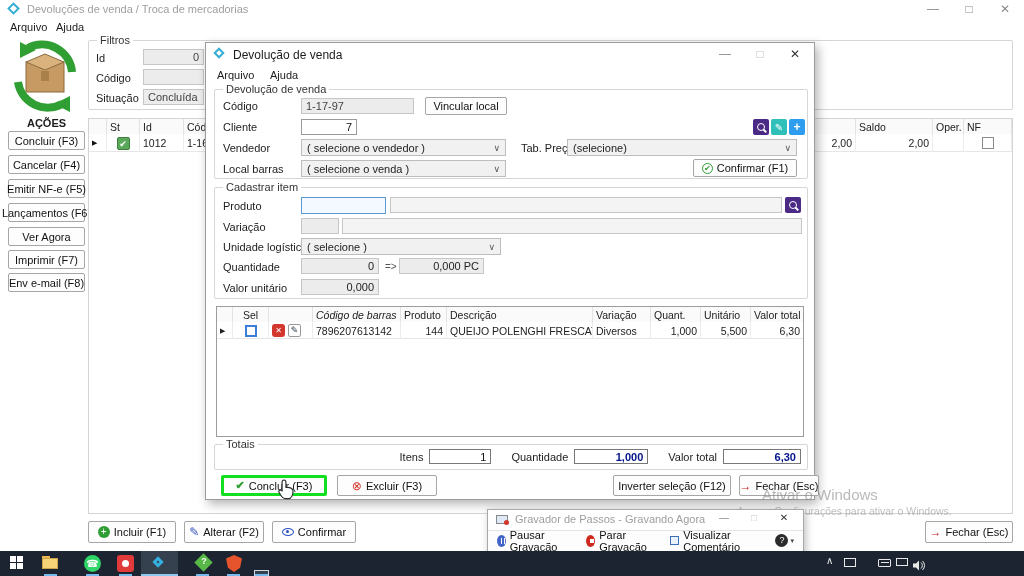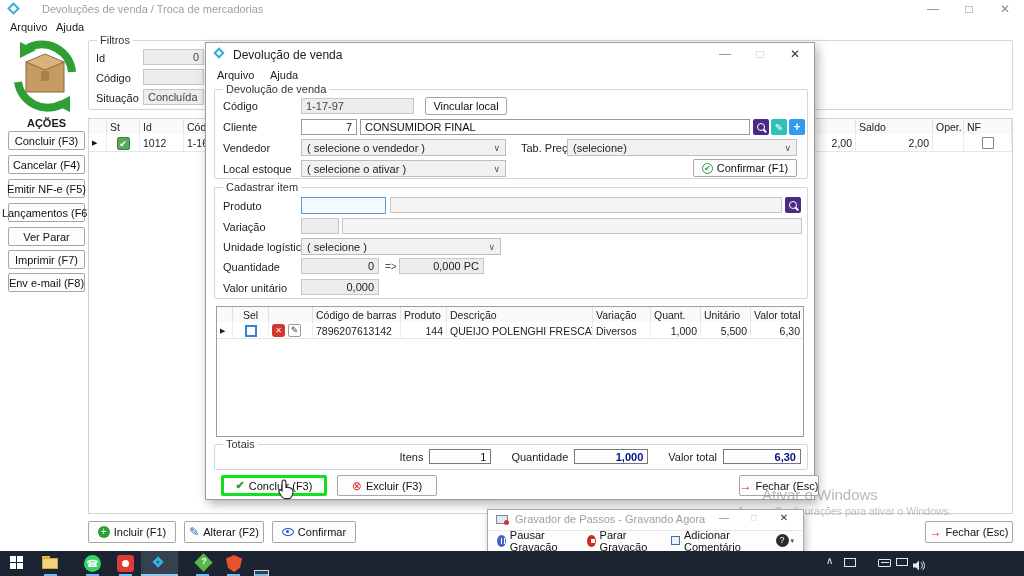--- a/index.html
+++ b/index.html
@@ -39,21 +39,21 @@
 </style>
 </head>
 <body>
 
 <div id="screen">
 
   <div class="abs" style="left:0;top:0;width:1024px;height:551px;background:#fff;">
 
     <div class="abs" style="left:0;top:0;width:1024px;height:18px;background:#fff;">
       <div class="abs" style="left:9px;top:4px;width:9px;height:9px;border:2px solid #35aed4;transform:rotate(45deg);"></div>
-      <div class="lbl gray-lbl" style="left:42px;top:3px;">Devoluções de venda / Troca de mercadorias</div>
+      <div class="lbl gray-lbl" style="left:27px;top:3px;">Devoluções de venda / Troca de mercadorias</div>
       <div class="caption" style="left:922px;top:2px;">—</div>
       <div class="caption" style="left:958px;top:2px;">□</div>
       <div class="caption" style="left:994px;top:2px;">✕</div>
     </div>
 
     <div class="menu-item" style="left:10px;top:21px;">Arquivo</div>
     <div class="menu-item" style="left:56px;top:21px;">Ajuda</div>
 
     <div class="abs" style="left:6px;top:38px;">
       <svg width="78" height="76" viewBox="0 0 78 76">
@@ -84,21 +84,21 @@
     <div class="btn" style="left:8px;top:155px;width:77px;height:19px;">
         <span>Cancelar (F4)</span>
       </div>
     <div class="btn" style="left:8px;top:179px;width:77px;height:19px;">
         <span>Emitir NF-e (F5)</span>
       </div>
     <div class="btn" style="left:8px;top:203px;width:77px;height:19px;">
         <span>Lançamentos (F6)</span>
       </div>
     <div class="btn" style="left:8px;top:227px;width:77px;height:19px;">
-        <span>Ver Parar</span>
+        <span>Ver Agora</span>
       </div>
     <div class="btn" style="left:8px;top:250px;width:77px;height:19px;">
         <span>Imprimir (F7)</span>
       </div>
     <div class="btn" style="left:8px;top:273px;width:77px;height:19px;">
         <span>Env e-mail (F8)</span>
       </div>
 
     <div class="abs" style="left:88px;top:118px;width:925px;height:396px;border:1px solid #d4d4d4;background:#fff;">
 
@@ -169,21 +169,20 @@
       <span class="legend">Devolução de venda</span>
     </div>
     <div class="lbl" style="left:17px;top:57px;">Código</div>
     <div class="tbg" style="left:95px;top:55px;width:113px;">1-17-97</div>
     <div class="btn" style="left:219px;top:54px;width:82px;height:18px;">
       <span>Vincular local</span>
     </div>
 
     <div class="lbl" style="left:17px;top:78px;">Cliente</div>
     <div class="tbw right" style="left:95px;top:76px;width:56px;">7</div>
-    <div class="tbw" style="left:154px;top:76px;width:390px;">CONSUMIDOR FINAL</div>
     <div class="iconbtn" style="left:547px;top:76px;background:#4b2a85;">
         <span class="mag"></span>
       </div>
     <div class="iconbtn" style="left:565px;top:76px;background:#2fc0ba;color:#fff;font-size:10px;">
         <span>✎</span>
       </div>
     <div class="iconbtn" style="left:583px;top:76px;background:#2e9df0;color:#fff;font-size:12px;font-weight:bold;">
         <span>+</span>
       </div>
 
@@ -191,23 +190,23 @@
     <div class="dd" style="left:95px;top:96px;width:205px;">
       <span>( selecione o vendedor )</span>
         <span class="car">∨</span>
     </div>
     <div class="lbl" style="left:315px;top:99px;">Tab. Preço</div>
     <div class="dd" style="left:361px;top:96px;width:230px;">
       <span>(selecione)</span>
         <span class="car">∨</span>
     </div>
 
-    <div class="lbl" style="left:17px;top:120px;">Local estoque</div>
+    <div class="lbl" style="left:17px;top:120px;">Local barras</div>
     <div class="dd" style="left:95px;top:117px;width:205px;">
-      <span>( selecione o ativar )</span>
+      <span>( selecione o venda )</span>
         <span class="car">∨</span>
     </div>
     <div class="btn" style="left:487px;top:116px;width:104px;height:18px;">
       <span style="width:11px;height:11px;border:1.5px solid #2f9e33;border-radius:50%;color:#2f9e33;font-size:8px;line-height:10px;text-align:center;">✔</span>
       <span>Confirmar (F1)</span>
     </div>
 
     <div class="gb" style="left:8px;top:144px;width:594px;height:112px;">
       <span class="legend">Cadastrar item</span>
     </div>
@@ -233,21 +232,21 @@
     <div class="lbl" style="left:179px;top:218px;font-size:10px;color:#555;">=&gt;</div>
     <div class="tbg right" style="left:193px;top:215px;width:85px;color:#222;">0,000 PC</div>
 
     <div class="lbl" style="left:17px;top:239px;">Valor unitário</div>
     <div class="tbg right" style="left:95px;top:236px;width:78px;color:#222;">0,000</div>
 
     <div class="abs" style="left:10px;top:263px;width:588px;height:131px;border:1px solid #9c9c9c;background:#fff;">
       <div class="hdrcell" style="left:0;top:0;width:16px;"></div>
       <div class="hdrcell" style="left:16px;top:0;width:36px;justify-content:center;">Sel</div>
       <div class="hdrcell" style="left:52px;top:0;width:44px;"></div>
-      <div class="hdrcell" style="left:96px;top:0;width:88px;">Código de barras</div>
+      <div class="hdrcell" style="left:96px;top:0;width:88px;font-style:italic;">Código de barras</div>
       <div class="hdrcell" style="left:184px;top:0;width:46px;">Produto</div>
       <div class="hdrcell" style="left:230px;top:0;width:146px;">Descrição</div>
       <div class="hdrcell" style="left:376px;top:0;width:58px;">Variação</div>
       <div class="hdrcell" style="left:434px;top:0;width:50px;">Quant.</div>
       <div class="hdrcell" style="left:484px;top:0;width:50px;">Unitário</div>
       <div class="hdrcell" style="left:534px;top:0;width:52px;border-right:none;">Valor total</div>
 
       <div class="abs" style="left:0;top:15px;width:586px;height:17px;border-bottom:1px solid #e6e6e6;">
         <div class="cell" style="left:0;top:0;width:16px;height:17px;font-size:7px;">▶</div>
         <div class="cell" style="left:16px;top:0;width:36px;height:17px;justify-content:center;">
@@ -280,20 +279,23 @@
     </div>
 
     <div class="btn" style="left:15px;top:432px;width:106px;height:21px;border:3px solid #12df1f;">
       <span style="color:#2f9e33;font-weight:bold;">✔</span>
       <span>Concluir (F3)</span>
     </div>
     <div class="btn" style="left:131px;top:432px;width:100px;height:21px;">
       <span style="color:#d2362c;font-size:12px;">⊗</span>
       <span>Excluir (F3)</span>
     </div>
+    <div class="btn" style="left:407px;top:432px;width:118px;height:21px;">
+      <span>Inverter seleção (F12)</span>
+    </div>
     <div class="btn" style="left:533px;top:432px;width:80px;height:21px;">
       <span style="color:#c22;font-weight:bold;font-size:12px;">→</span>
       <span>Fechar (Esc)</span>
     </div>
   </div>
 
   <div class="abs" style="left:487px;top:509px;width:317px;height:48px;background:#fff;border:1px solid #a8a8a8;box-shadow:2px 3px 8px rgba(0,0,0,0.25);z-index:30;">
     <div class="abs" style="left:0;top:0;width:315px;height:20px;background:#fff;">
       <span class="abs" style="left:8px;top:5px;width:12px;height:9px;border:1px solid #888;background:#dfe9f5;">
         <i style="position:absolute;right:-2px;bottom:-2px;width:5px;height:5px;border-radius:50%;background:#d2362c;"></i>
@@ -312,21 +314,21 @@
         <span>Pausar Gravação</span>
       </span>
       <span style="display:flex;align-items:center;gap:4px;font-size:11px;color:#111;">
         <i style="width:12px;height:12px;border-radius:50%;background:#cf2a1f;position:relative;display:inline-block;">
             <b style="position:absolute;left:4px;top:4px;width:4px;height:4px;background:#fff;"></b>
           </i>
         <span>Parar Gravação</span>
       </span>
       <span style="display:flex;align-items:center;gap:4px;font-size:11px;color:#111;">
         <i style="width:12px;height:9px;border:1px solid #3b6fb5;background:#eaf2fc;display:inline-block;"></i>
-        <span>Adicionar Comentário</span>
+        <span>Visualizar Comentário</span>
       </span>
       <span style="margin-left:auto;display:flex;align-items:center;gap:2px;">
         <i style="width:13px;height:13px;border-radius:50%;background:#2b2b2b;color:#fff;font-size:9px;line-height:13px;text-align:center;font-style:normal;">?</i>
         <span style="font-size:7px;color:#444;">▾</span>
       </span>
     </div>
   </div>
 
   <div class="abs" style="left:0;top:551px;width:1024px;height:25px;background:#1b2430;z-index:40;">
     <div class="abs" style="left:10px;top:5px;width:14px;height:14px;display:grid;grid-template-columns:6px 6px;grid-template-rows:6px 6px;gap:1px;">

